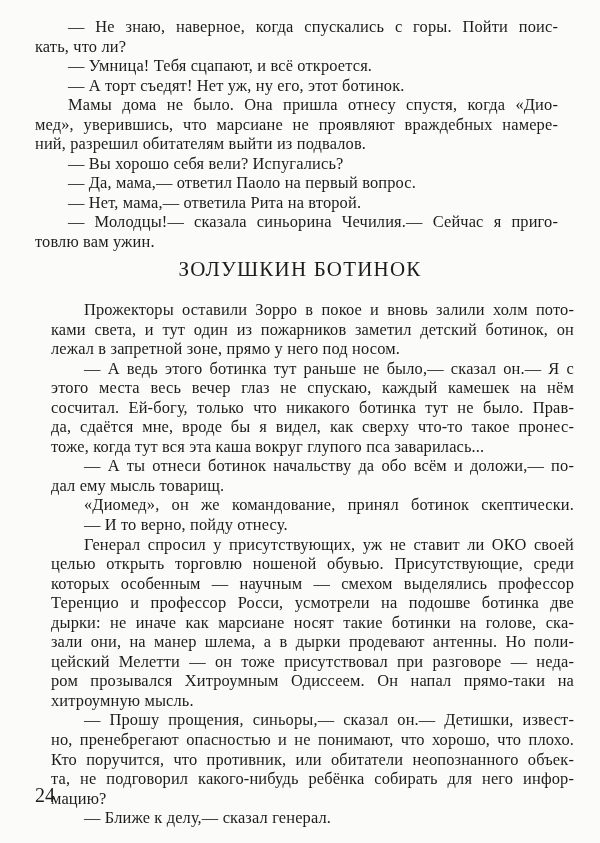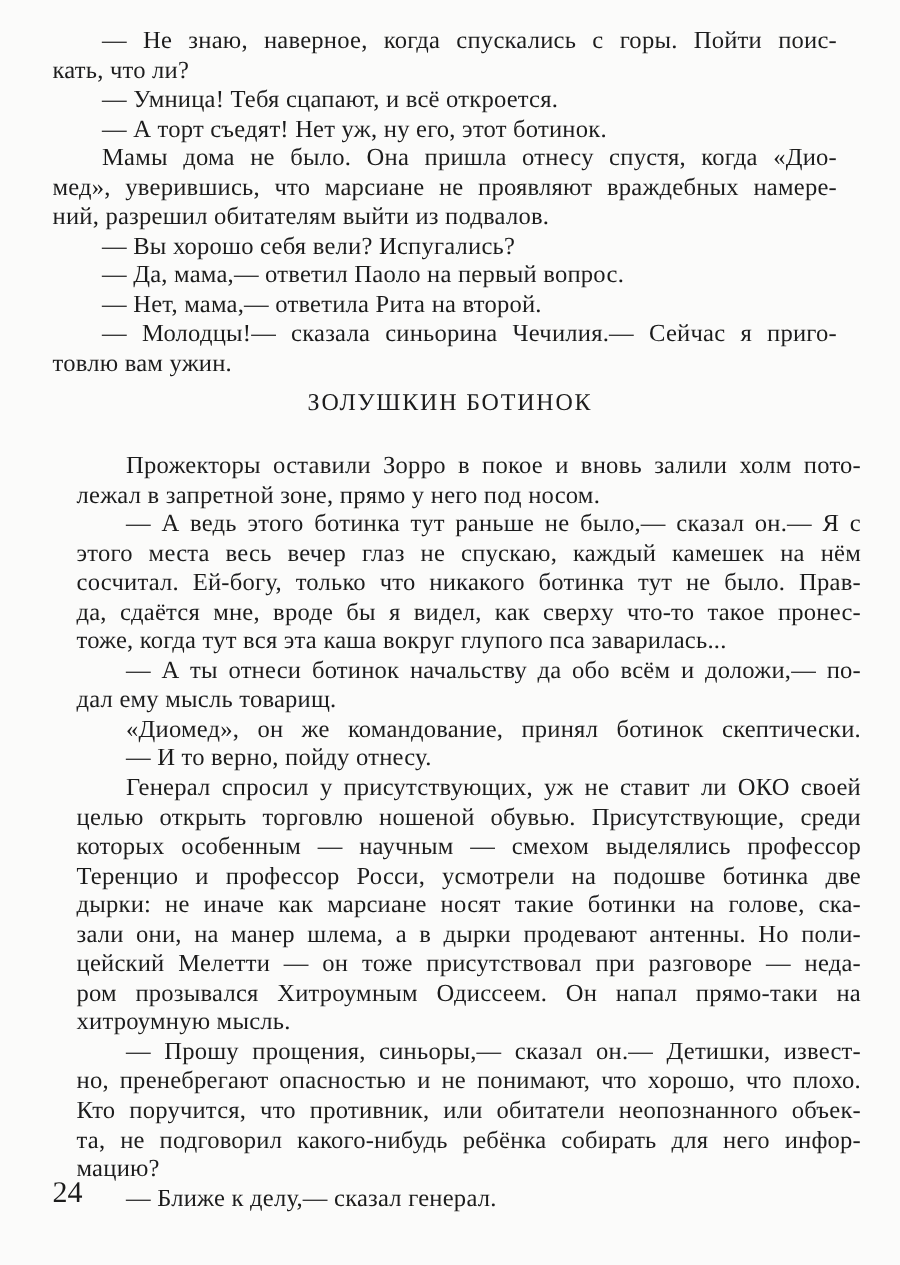--- a/index.html
+++ b/index.html
@@ -15,21 +15,21 @@
     height: 19.55px; line-height: 19.55px;
     font-size: 16.4px;
     white-space: nowrap;
     text-align: justify; text-align-last: justify;
     letter-spacing: 0.15px;
   }
   .line.last { text-align-last: left; }
   .line.indent { padding-left: 33px; }
   .heading {
     position: absolute; left: 0; width: 600px; top: 258px;
-    text-align: center; font-size: 16px; letter-spacing: 1.2px;
+    text-align: center; font-size: 21px; letter-spacing: 1.2px;
     height: 22px; line-height: 22px; font-family: Liberation Serif, serif;
   }
   .pagenum {
     position: absolute; left: 35px; top: 785px;
     font-size: 20px; height: 20px; line-height: 20px;
   }
 </style>
 </head>
 <body>
 
@@ -44,20 +44,21 @@
       <div class="line last">ний, разрешил обитателям выйти из подвалов.</div>
       <div class="line indent last">— Вы хорошо себя вели? Испугались?</div>
       <div class="line indent last">— Да, мама,— ответил Паоло на первый вопрос.</div>
       <div class="line indent last">— Нет, мама,— ответила Рита на второй.</div>
       <div class="line indent">— Молодцы!— сказала синьорина Чечилия.— Сейчас я приго-</div>
       <div class="line last">товлю вам ужин.</div>
     </div>
   <div class="heading">ЗОЛУШКИН БОТИНОК</div>
   <div class="block" id="block-after" style="top: 300px; margin-left: 16px;">
       <div class="line indent">Прожекторы оставили Зорро в покое и вновь залили холм пото-</div>
+      <div class="line">ками света, и тут один из пожарников заметил детский ботинок, он</div>
       <div class="line last">лежал в запретной зоне, прямо у него под носом.</div>
       <div class="line indent">— А ведь этого ботинка тут раньше не было,— сказал он.— Я с</div>
       <div class="line">этого места весь вечер глаз не спускаю, каждый камешек на нём</div>
       <div class="line">сосчитал. Ей-богу, только что никакого ботинка тут не было. Прав-</div>
       <div class="line">да, сдаётся мне, вроде бы я видел, как сверху что-то такое пронес-</div>
       <div class="line last">тоже, когда тут вся эта каша вокруг глупого пса заварилась...</div>
       <div class="line indent">— А ты отнеси ботинок начальству да обо всём и доложи,— по-</div>
       <div class="line last">дал ему мысль товарищ.</div>
       <div class="line indent">«Диомед», он же командование, принял ботинок скептически.</div>
       <div class="line indent last">— И то верно, пойду отнесу.</div>

